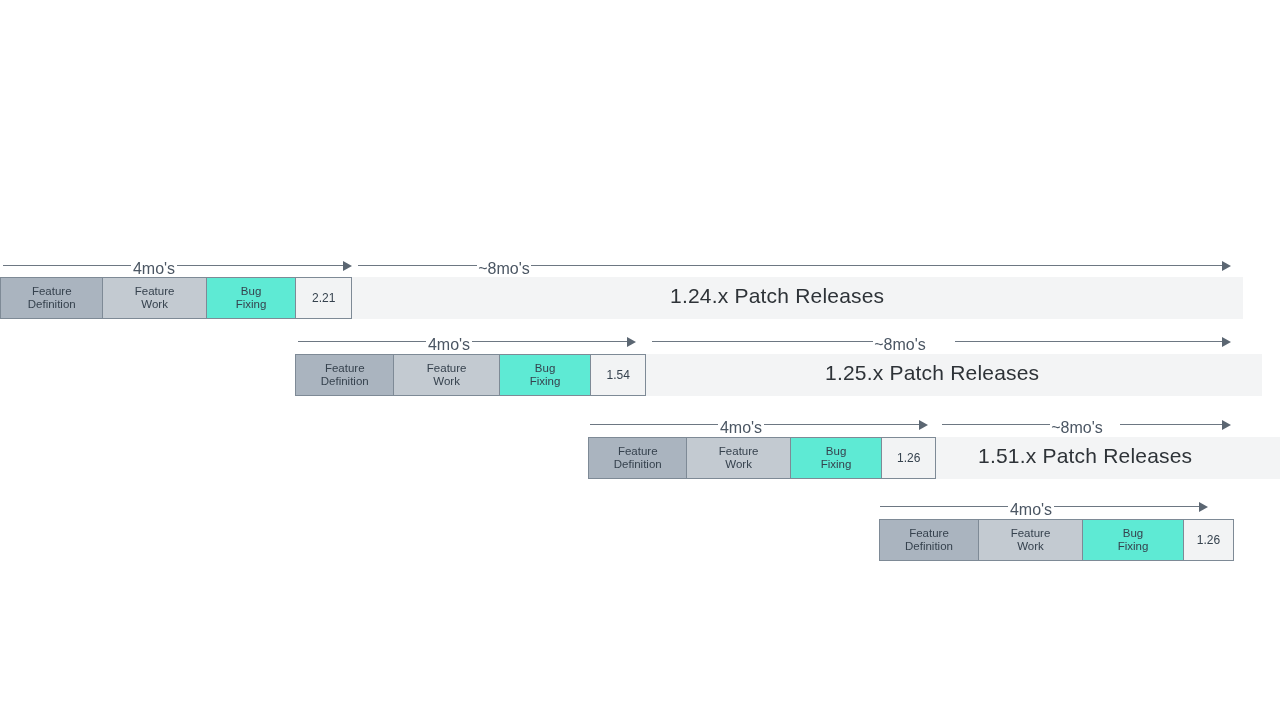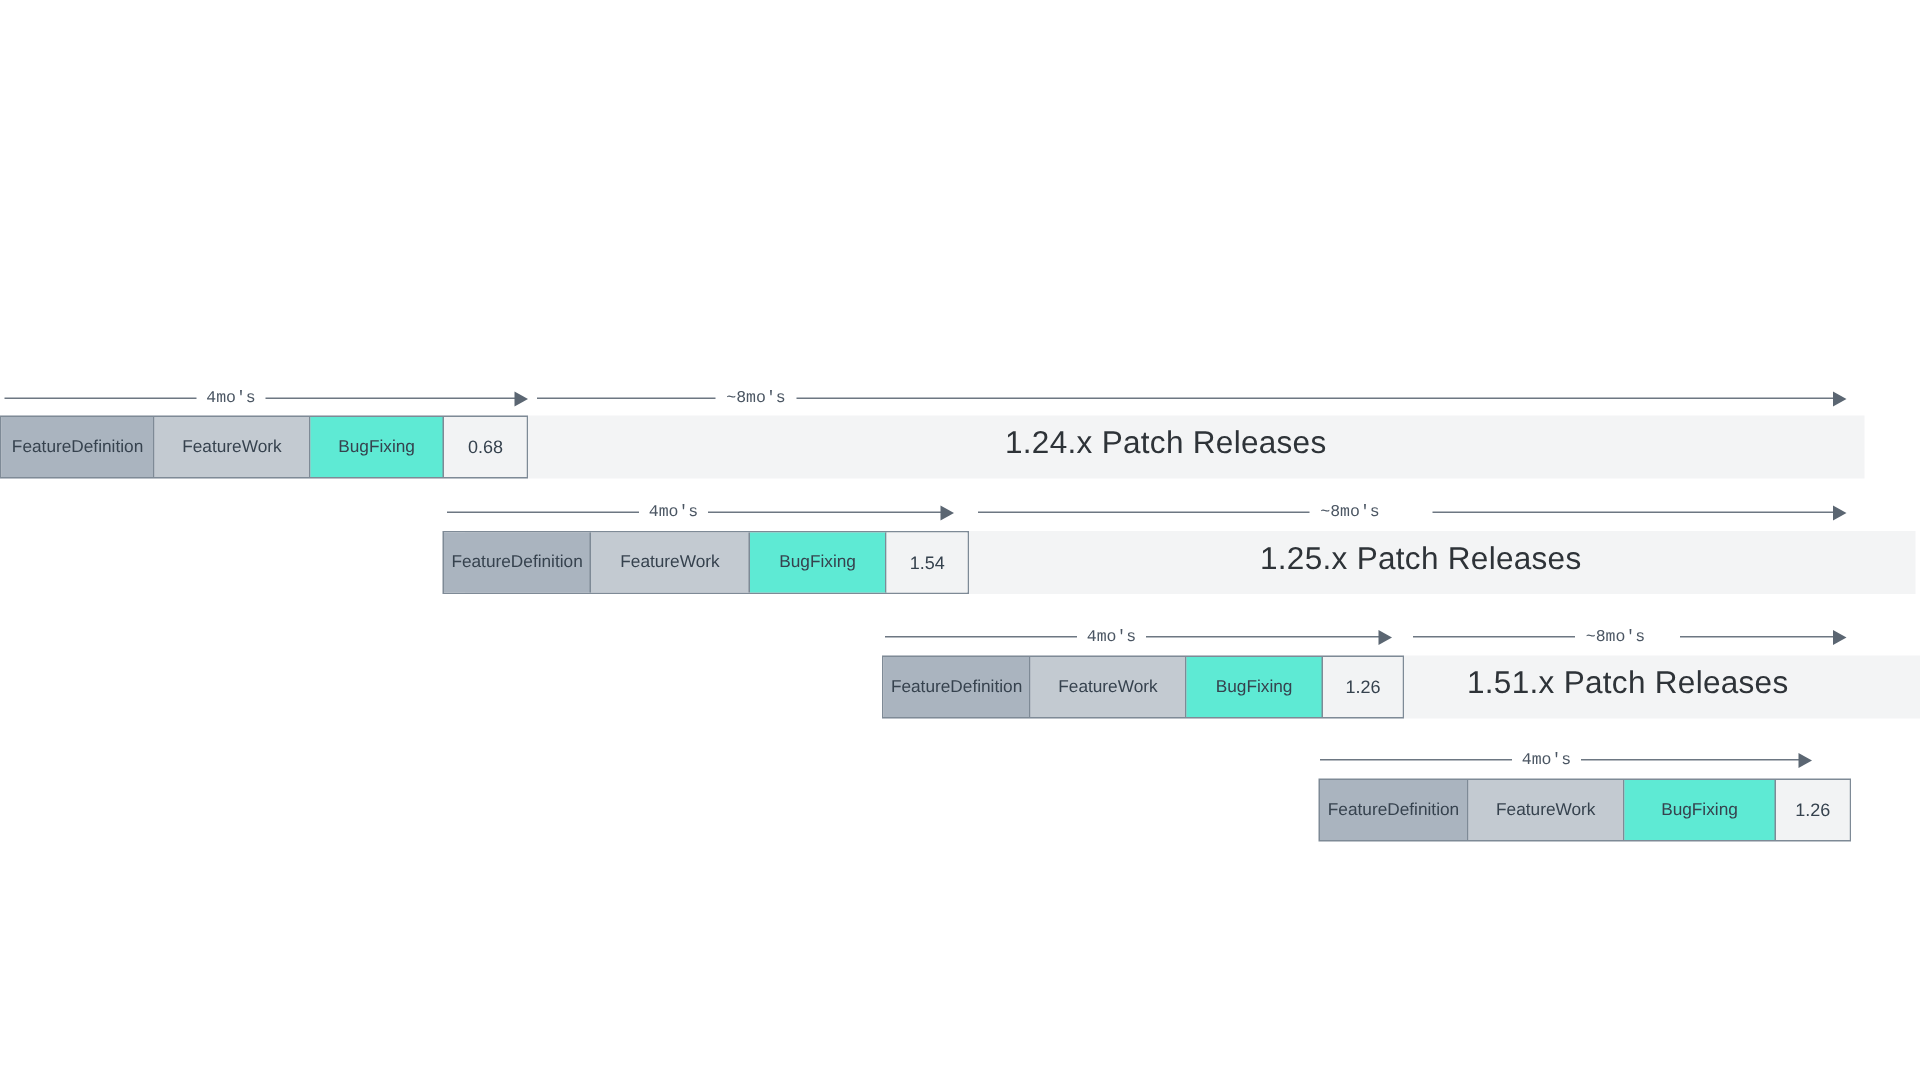--- a/index.html
+++ b/index.html
@@ -49,21 +49,21 @@
   
   .phase-bar {
     position: absolute;
     display: flex;
     height: 42px;
     border: 1px solid #7e8a96;
     box-sizing: border-box;
   }
   .phase-seg {
     display: flex;
-    flex-direction: row;
+    flex-direction: column;
     align-items: center;
     justify-content: center;
     box-sizing: border-box;
     border-right: 1px solid #7e8a96;
     font-size: 11.5px;
     line-height: 13px;
     color: #36424e;
     text-align: center;
     white-space: nowrap;
   }
@@ -80,26 +80,25 @@
   }
   .measure-line {
     position: absolute;
     top: 9px;
     height: 1px;
     background: #6d7782;
   }
   .measure-label {
     position: absolute;
     top: 4px;
-    font-size: 11px;
+    font-size: 16px;
     color: #4b5663;
     white-space: nowrap;
     text-align: center;
     background: transparent;
-    font-family: Liberation Mono, monospace;
   }
   .arrowhead {
     position: absolute;
     top: 4.5px;
     width: 0; height: 0;
     border-top: 5px solid transparent;
     border-bottom: 5px solid transparent;
     border-left: 9px solid #5b6672;
   }
 </style>
@@ -135,28 +134,28 @@
       </div>
       <div class="phase-seg seg-feature-work" style="width:104px;">
         <span>Feature</span>
         <span>Work</span>
       </div>
       <div class="phase-seg seg-bug-fixing" style="width:90px;">
         <span>Bug</span>
         <span>Fixing</span>
       </div>
       <div class="phase-seg seg-version" style="width:55px;">
-        <span>0.68</span>
-      </div>
-    </div>
-  </div>
-
-  <div class="release-row">
-
-    <div class="patch-band" style="left:310px; top:354px; width:967px; height:42px;">
+        <span>2.21</span>
+      </div>
+    </div>
+  </div>
+
+  <div class="release-row">
+
+    <div class="patch-band" style="left:295px; top:354px; width:967px; height:42px;">
       <span class="patch-band-label" style="position:absolute; left:530px; top:7px;">1.25.x Patch Releases</span>
     </div>
 
     <div class="measure" style="left:298px; top:332px; width:350px;">
       <div class="measure-line" style="left:0px; width:128px;"></div>
       <div class="measure-label" style="left:128px; width:46px;">4mo's</div>
       <div class="measure-line" style="left:174px; width:156px;"></div>
       <div class="arrowhead" style="left:329px;"></div>
     </div>
 

